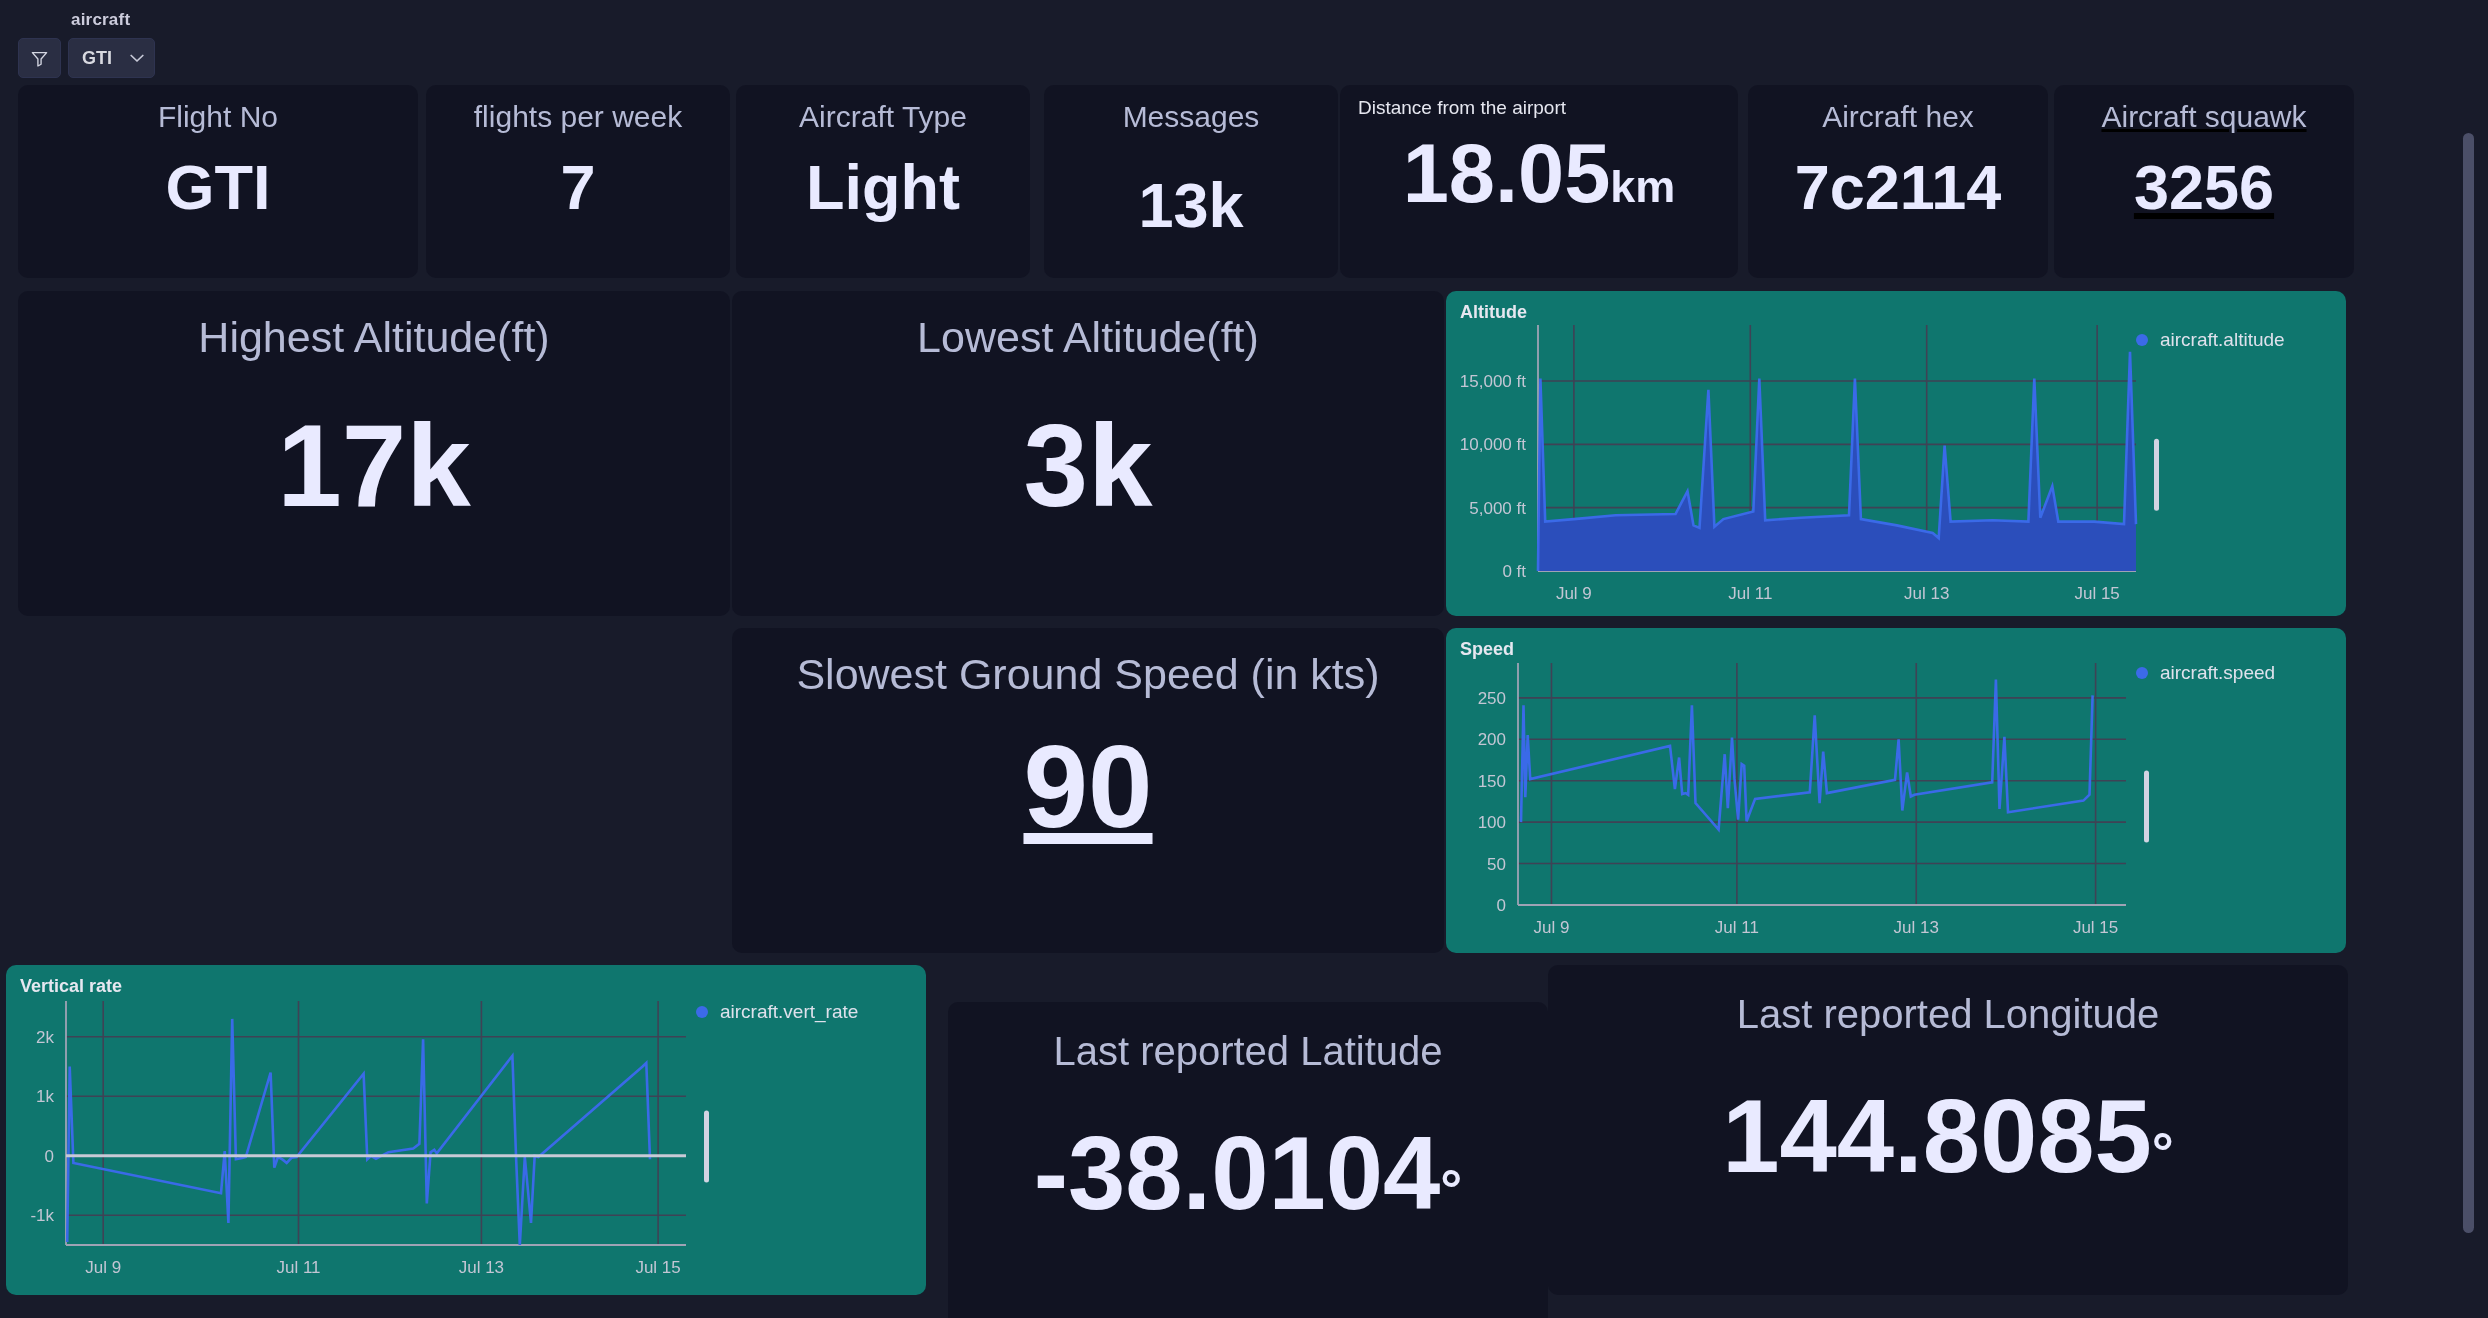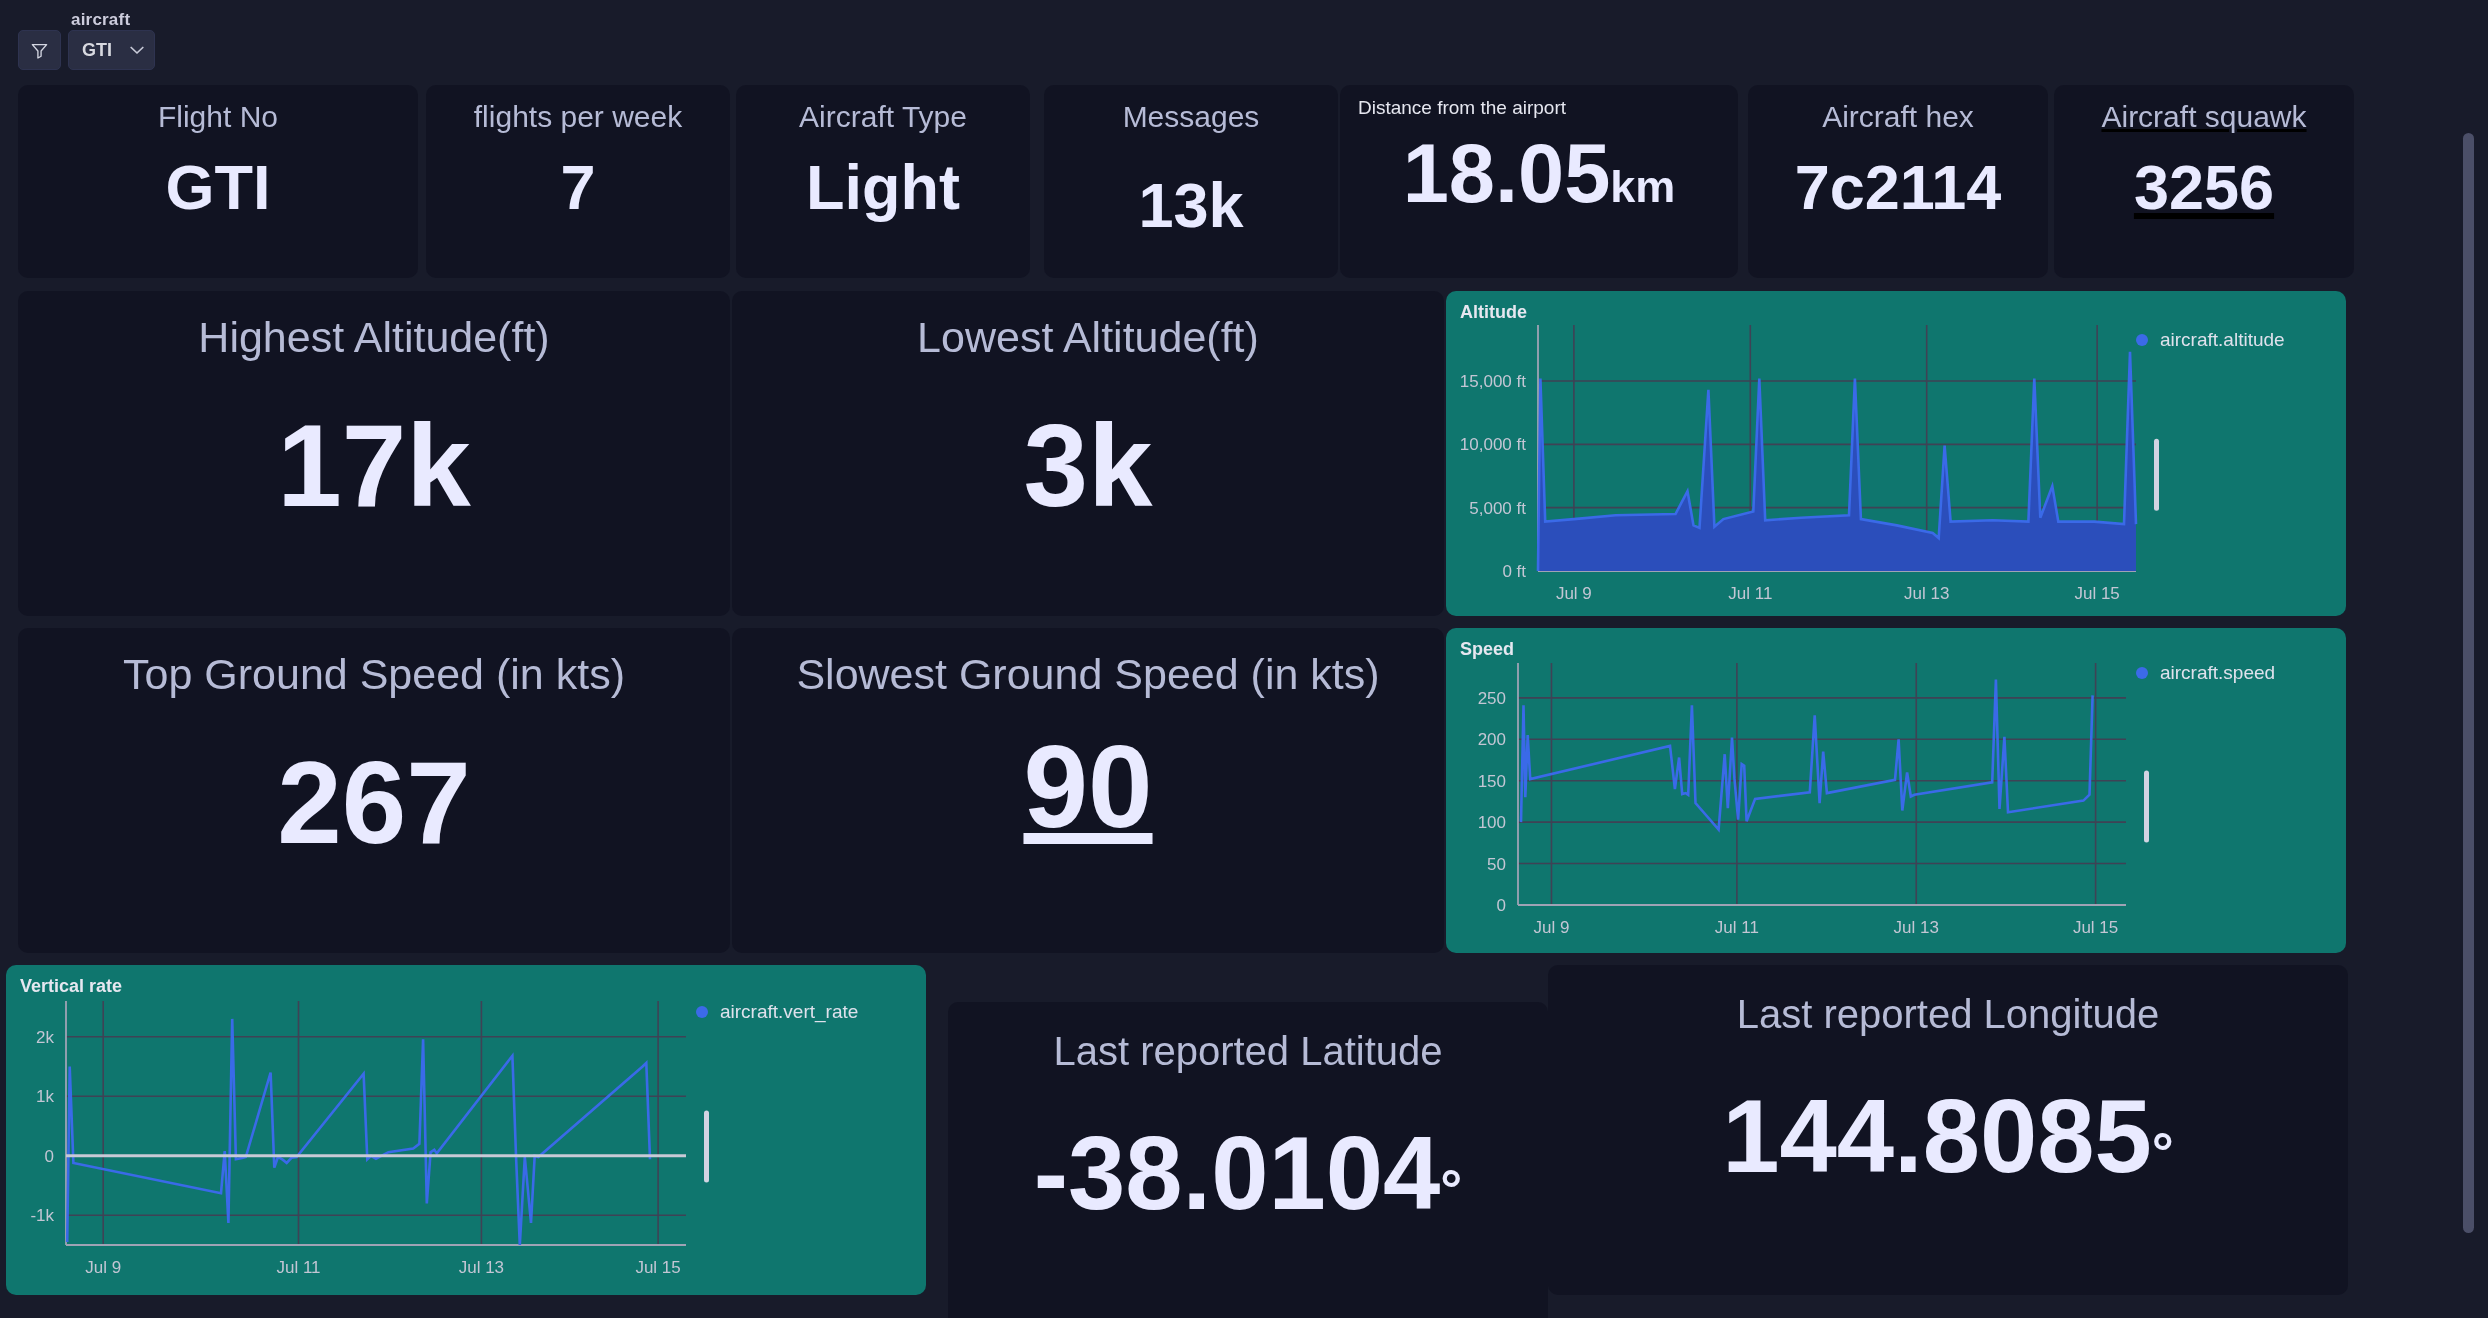--- a/index.html
+++ b/index.html
@@ -19,21 +19,21 @@
     height: 1318px;
     background: #181b2a;
   }
 
   
   .var-bar {
     position: absolute;
     left: 18px; top: 10px;
     display: flex;
     flex-direction: column;
-    gap: 0;
+    gap: 8px;
   }
   .var-label {
     font-size: 17px;
     color: #ccccdc;
     font-weight: 600;
     padding-left: 53px;
     letter-spacing: .2px;
   }
   .var-controls { display: flex; gap: 7px; align-items: center; }
   .filter-btn {
@@ -227,24 +227,20 @@
   <div class="panel stat-panel p-big" style="left:18px; top:291px; width:712px; height:325px; padding-top:24px;">
     <div class="stat-title">Highest Altitude(ft)</div>
     <div class="stat-value" style="margin-top:48px;">17k</div>
   </div>
 
   <div class="panel stat-panel p-big" style="left:732px; top:291px; width:712px; height:325px; padding-top:24px;">
     <div class="stat-title">Lowest Altitude(ft)</div>
     <div class="stat-value" style="margin-top:48px;">3k</div>
   </div>
 
-  <div class="panel stat-panel p-big" style="left:18px; top:628px; width:712px; height:325px; padding-top:24px;">
-    <div class="stat-title">Top Ground Speed (in kts)</div>
-    <div class="stat-value" style="margin-top:48px;">267</div>
-  </div>
 
   <div class="panel stat-panel p-big" style="left:732px; top:628px; width:712px; height:325px; padding-top:24px;">
     <div class="stat-title">Slowest Ground Speed (in kts)</div>
     <div class="stat-value" style="margin-top:32px;text-decoration:underline;">90</div>
   </div>
 
   <div class="panel chart-panel" id="panel-altitude" style="left:1446px; top:291px; width:900px; height:325px;">
     <div class="chart-title">Altitude</div>
     <div class="chart-legend" style="left:690px; top:38px;">
       <span class="legend-dot"></span>

